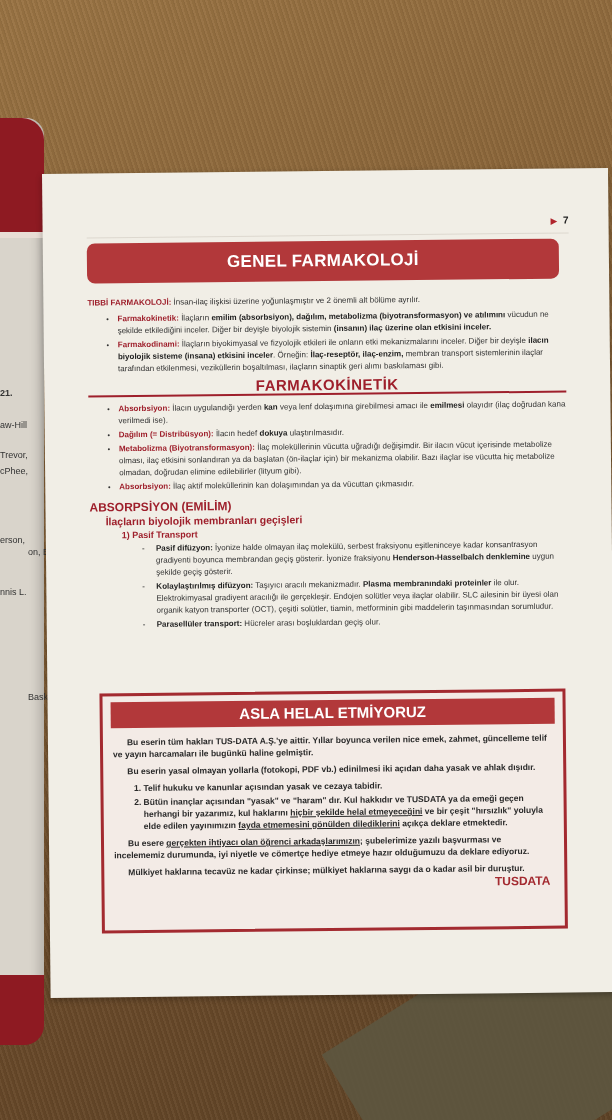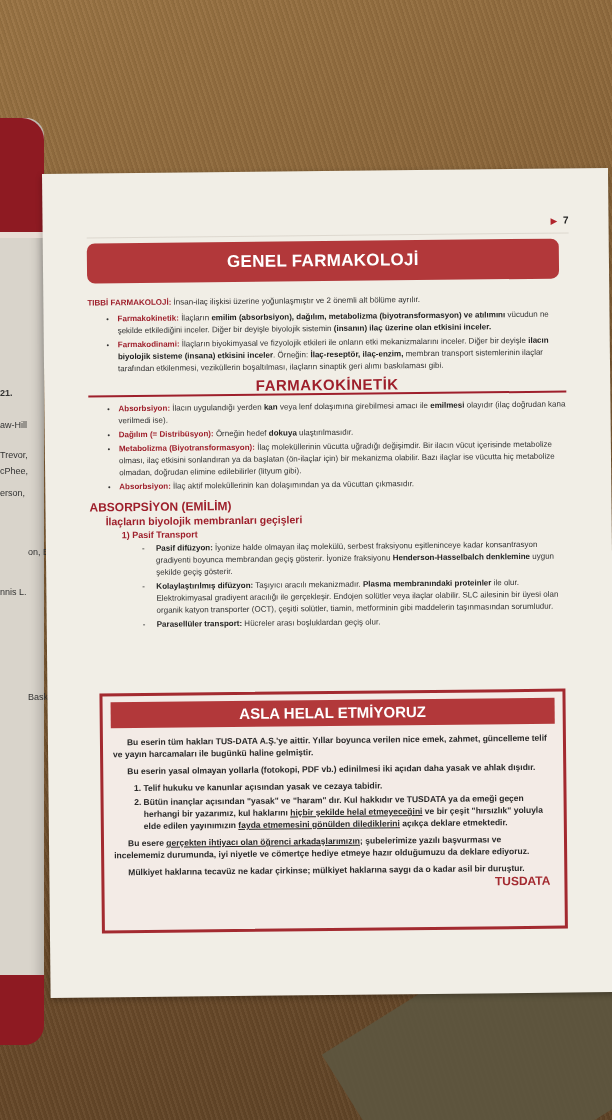--- a/index.html
+++ b/index.html
@@ -57,21 +57,21 @@
 <div class="floor-shadow"></div>
 
 <div class="left-page"></div>
 <div class="left-top-band"></div>
 <div class="left-top-band2"></div>
 <div class="left-bottom-band"></div>
 <div class="left-text" style="top:388px;font-weight:bold;">21.</div>
 <div class="left-text" style="top:409px;margin-top:41px;">Trevor,</div>
 <div class="left-text" style="top:420px;">aw-Hill</div>
 <div class="left-text" style="top:466px;text-align:center;">cPhee,</div>
-<div class="left-text" style="top:488px;text-align:right;">erson,</div>
+<div class="left-text" style="top:535px;text-align:right;">erson,</div>
 <div class="left-text" style="top:547px;padding-left:28px;">on, B.</div>
 <div class="left-text" style="top:587px;">nnis L.</div>
 <div class="left-text" style="top:692px;margin-left:28px;">Baskı,</div>
 
 <div class="page">
   <div class="page-num">
     <span class="tri">▶</span><span>7</span>
   </div>
   <div class="topline"></div>
   <div class="banner">GENEL FARMAKOLOJİ</div>
@@ -104,21 +104,21 @@
       <li>
         <span class="red">Absorbsiyon:</span>
         <span>İlacın uygulandığı yerden</span>
         <span class="b">kan</span>
         <span>veya lenf dolaşımına girebilmesi amacı ile</span>
         <span class="b">emilmesi</span>
         <span>olayıdır (ilaç doğrudan kana verilmedi ise).</span>
       </li>
       <li>
         <span class="red">Dağılım (= Distribüsyon):</span>
-        <span>Örneğin hedef</span>
+        <span>İlacın hedef</span>
         <span class="b">dokuya</span>
         <span>ulaştırılmasıdır.</span>
       </li>
       <li>
         <span class="red">Metabolizma (Biyotransformasyon):</span>
         <span>İlaç moleküllerinin vücutta uğradığı değişimdir. Bir ilacın vücut içerisinde metabolize olması, ilaç etkisini sonlandıran ya da başlatan (ön-ilaçlar için) bir mekanizma olabilir. Bazı ilaçlar ise vücutta hiç metabolize olmadan, doğrudan elimine edilebilirler (lityum gibi).</span>
       </li>
       <li>
         <span class="red">Absorbsiyon:</span>
         <span>İlaç aktif moleküllerinin kan dolaşımından ya da vücuttan çıkmasıdır.</span>

